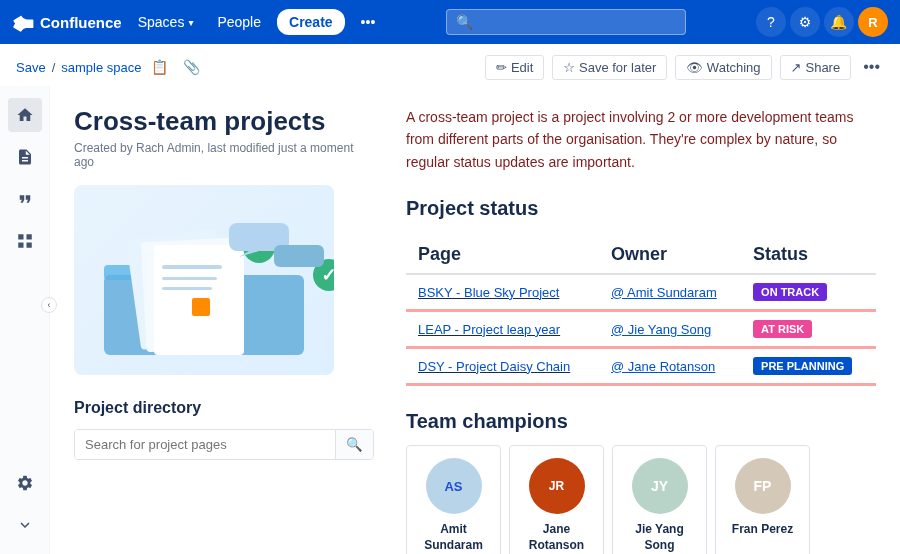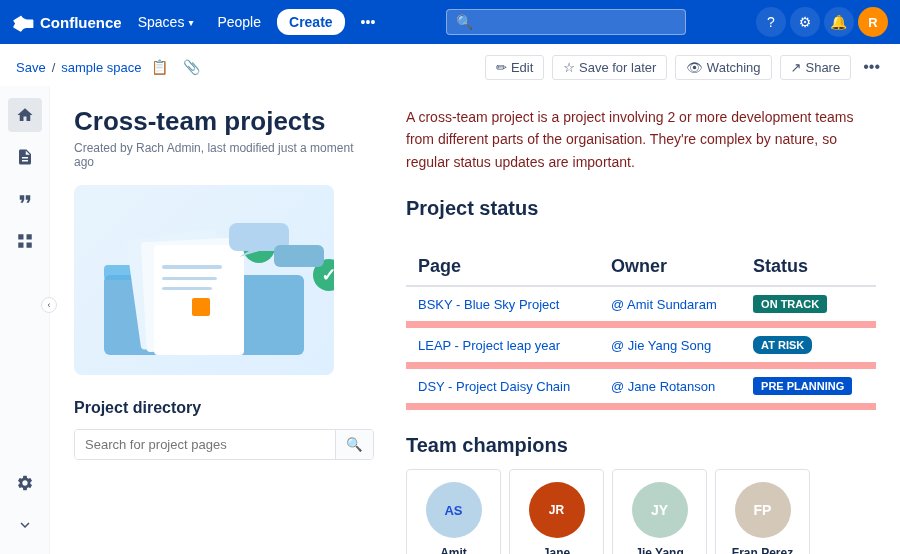--- a/index.html
+++ b/index.html
@@ -100,30 +100,30 @@
     
     .section-title { font-size: 16px; font-weight: 600; color: #172B4D; margin-bottom: 12px; }
     .search-box { display: flex; align-items: center; border: 1px solid #DFE1E6; border-radius: 4px; overflow: hidden; }
     .search-box input { flex: 1; border: none; padding: 7px 10px; font-size: 13px; color: #172B4D; outline: none; }
     .search-box-btn { background: #FAFBFC; border: none; border-left: 1px solid #DFE1E6; padding: 7px 10px; cursor: pointer; color: #42526E; }
 
     
     .about-title { font-size: 20px; font-weight: 600; margin-bottom: 10px; }
     .about-text { font-size: 14px; color: #7f1d1d; line-height: 1.6; margin-bottom: 24px; }
 
-    .project-status-title { font-size: 20px; font-weight: 600; margin-bottom: 28px; }
+    .project-status-title { font-size: 20px; font-weight: 600; margin-bottom: 16px; }
     .status-table { width: 100%; border-collapse: collapse; margin-bottom: 24px; }
     .status-table th { text-align: left; font-size: 18px; font-weight: 600; color: #172B4D; padding: 8px 12px; border-bottom: 2px solid #DFE1E6; }
-    .status-table td { padding: 8px 12px; border-bottom: 7px solid #fca5a5; font-size: 13px; }
+    .status-table td { padding: 8px 12px; border-bottom: 3px solid #fca5a5; font-size: 13px; text-decoration: underline; }
     .status-table td a { color: #0052CC; text-decoration: none; }
     .owner { color: #0052CC; }
 
     .badge { padding: 3px 8px; border-radius: 3px; font-size: 11px; font-weight: 700; display: inline-block; }
-    .badge-green { background: #0f766e; color: #fff; }
-    .badge-orange { background: #0369a1; color: #fff; border-radius: 7px; }
+    .badge-green { background: #6d28d9; color: #fff; }
+    .badge-orange { background: #ec4899; color: #fff; }
     .badge-blue { background: #0052CC; color: #fff; }
 
     .team-title { font-size: 20px; font-weight: 600; margin-bottom: 12px; }
     .team-grid { display: flex; gap: 8px; }
     .team-card {
       border: 1px solid #DFE1E6;
       border-radius: 4px;
       padding: 12px;
       text-align: center;
       width: 95px;

